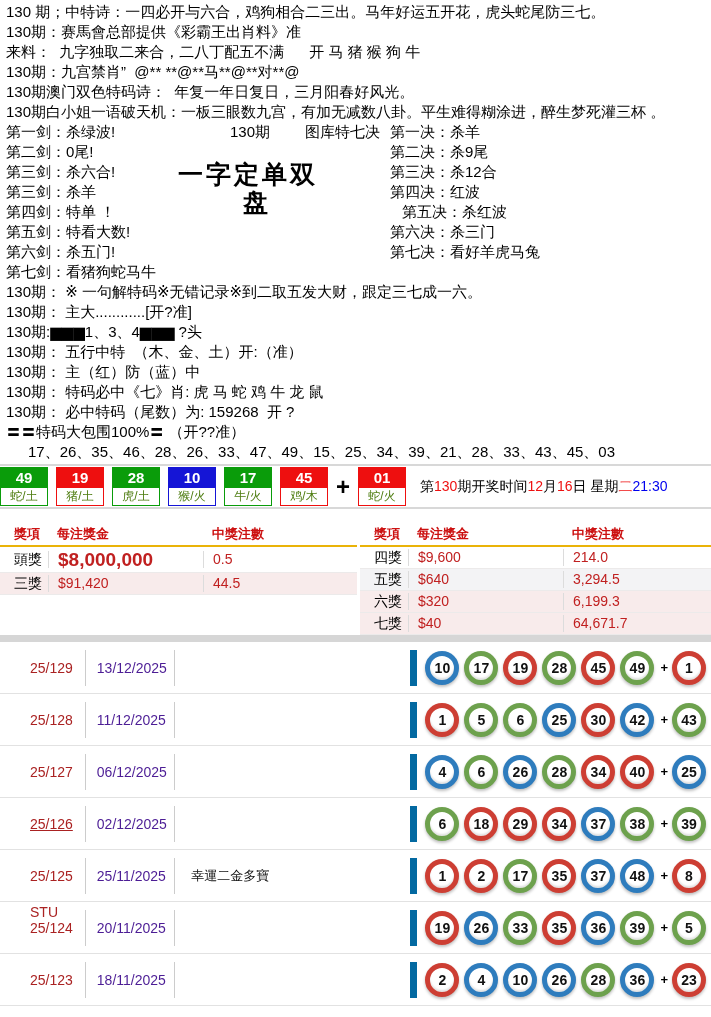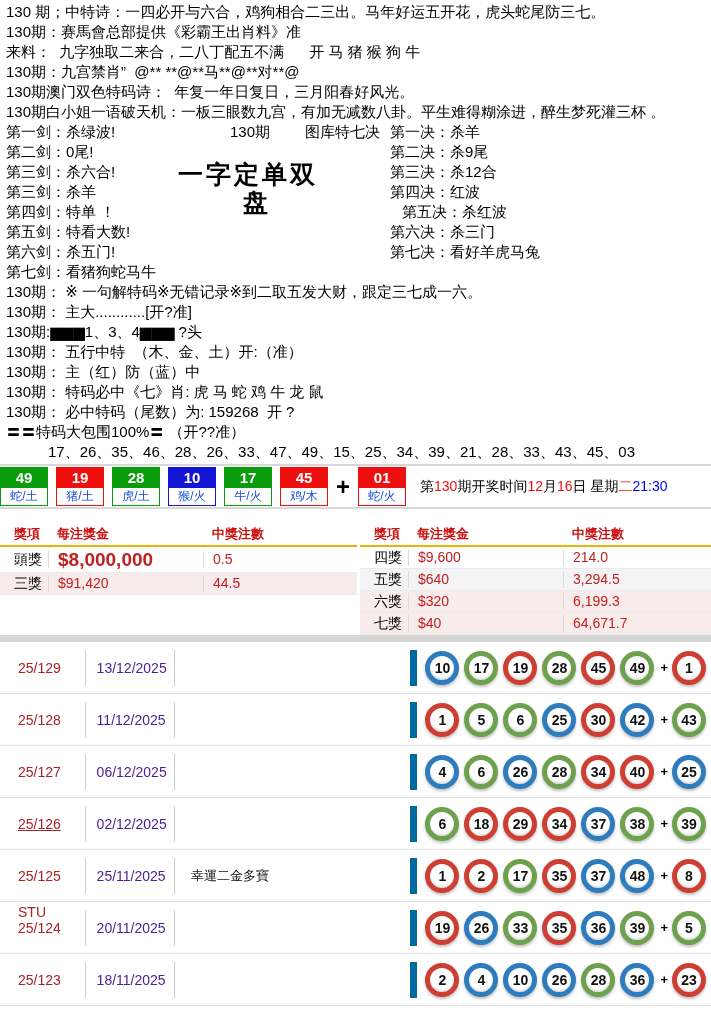--- a/index.html
+++ b/index.html
@@ -11,29 +11,29 @@
   
   .swords { position:relative; height:160px;padding-left:27px; }
   .sw-left { position:absolute; left:6px; top:0; }
   .sw-right { position:absolute; left:390px; top:0; }
   .sw-right .tline.indent { padding-left:12px; }
   .sw-period { position:absolute; left:230px; top:0; }
   .sw-lib { position:absolute; left:305px; top:0; }
   .sw-big1 { position:absolute; left:178px; top:36px; font-size:25px; font-weight:bold; letter-spacing:3px; }
   .sw-big2 { position:absolute; left:243px; top:64px; font-size:25px; font-weight:bold; }
   .midtext { padding-left:6px; }
-  .numsline { height:20px; line-height:20px; font-size:15px; white-space:pre; padding-left:48px; }
+  .numsline { height:20px; line-height:20px; font-size:15px; white-space:pre; padding-left:28px; }
   
   .resultbar { margin-top:2px; height:45px; border-top:2px solid #d8d8d8; border-bottom:2px solid #d8d8d8;
                display:flex; align-items:center; }
   .rb-label { width:108px; padding-left:8px; font-size:15px; }
   .rb-balls { display:flex; align-items:center; }
   .rbox { width:48px; margin-right:8px; text-align:center; border:1px solid #000; }
   .rbox-top { height:20px; line-height:20px; color:#fff; font-weight:bold; font-size:15px; }
-  .rbox-bot { height:17px; line-height:17px; font-size:12px; background:#fff; color:#1d4ed8; }
+  .rbox-bot { height:17px; line-height:17px; font-size:12px; background:#fff; color:#4d7c0f; }
   .rbox.c-green { border-color:#0a9c0a; } .rbox.c-green .rbox-top { background:#0a9c0a; }
   .rbox.c-red   { border-color:#ee0f0f; } .rbox.c-red   .rbox-top { background:#ee0f0f; }
   .rbox.c-blue  { border-color:#1515d6; } .rbox.c-blue  .rbox-top { background:#1515d6; }
   .rb-plus { font-size:24px; font-weight:bold; margin:0 8px 0 0; }
   .rb-next { font-size:14px; margin-left:6px; white-space:pre; }
   
   .prizes { position:relative; height:110px; margin-top:16px; }
   .ptable { position:absolute; top:0; }
   .pt-left { left:0; width:357px; }
   .pt-right { left:360px; width:351px; }
@@ -47,21 +47,21 @@
   .pc-value { width:155px; padding-left:9px; font-size:14px; color:#c02020; border-left:1px solid #dcdcdc;
               height:17px; line-height:17px; }
   .pc-count { flex:1; padding-left:9px; font-size:14px; color:#c02020; border-left:1px solid #dcdcdc;
               height:17px; line-height:17px; }
   .prow.hdr .pc-label, .prow.hdr .pc-value, .prow.hdr .pc-count {
               color:#cc1111; font-size:13px; border-left:none; font-weight:bold; height:auto; line-height:22px; }
   .sep { height:7px; background:#d6d6d6; }
   
   .hrow { height:52px; border-bottom:1px solid #e2e2e2; display:flex; align-items:center; background:#fff; }
   .hc { height:36px; line-height:36px; }
-  .hc-period { width:87px; padding-left:18px; border-right:1px solid #ccc; font-size:14px; color:#aa2222; }
+  .hc-period { width:87px; padding-left:30px; border-right:1px solid #ccc; font-size:14px; color:#aa2222; }
   .hc-period span[data-interactable="true"] { cursor:pointer; }
   .hc-period .underline { text-decoration:underline; }
   .hc-date { width:91px; padding-left:11px; border-right:1px solid #ccc; font-size:14px; color:#4c1d95; }
   .hc-note { width:247px; padding-left:16px; border-right:7px solid #0369a1; font-size:13px; color:#111; }
   .hc-balls { flex:1; display:flex; align-items:center; padding-left:8px; height:52px; }
   .ball { width:34px; height:34px; border-radius:50%; background:#fff; border:5px solid #888;
           text-align:center; line-height:24px; font-size:14px; font-weight:bold; color:#111;
           margin-right:5px; box-shadow:0 2px 3px rgba(0,0,0,.25), inset 0 -2px 2px rgba(0,0,0,.12); }
   .ball.b-red   { border-color:#cd3e33; }
   .ball.b-green { border-color:#6da14d; }

